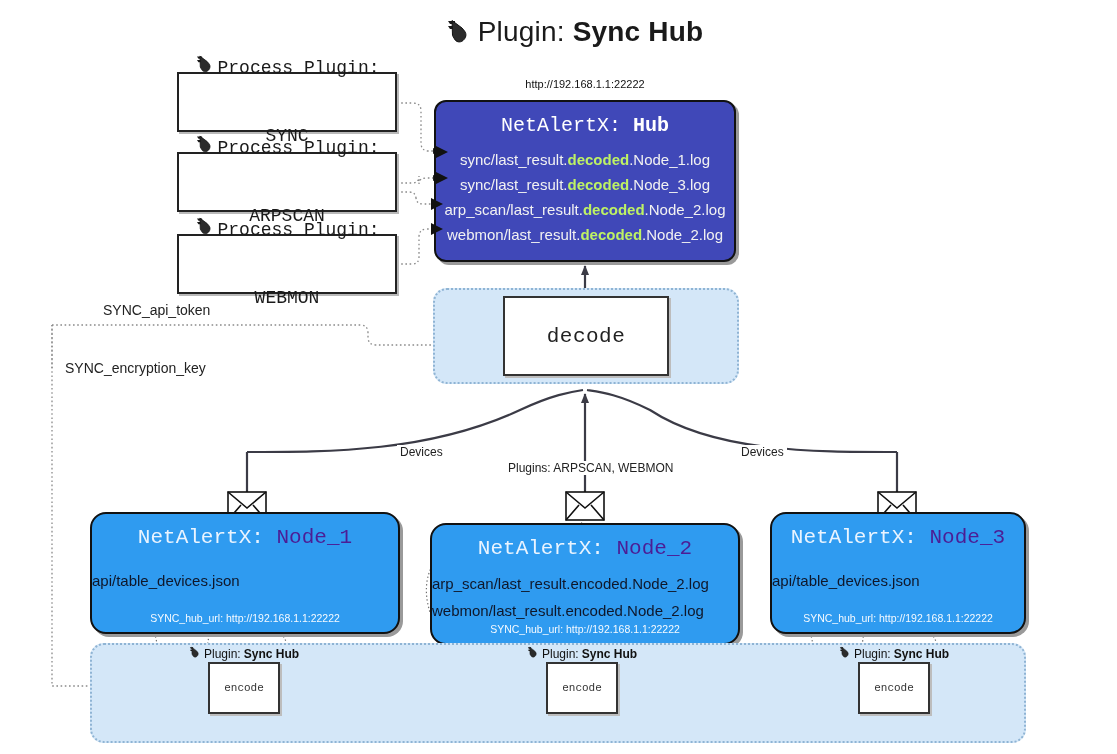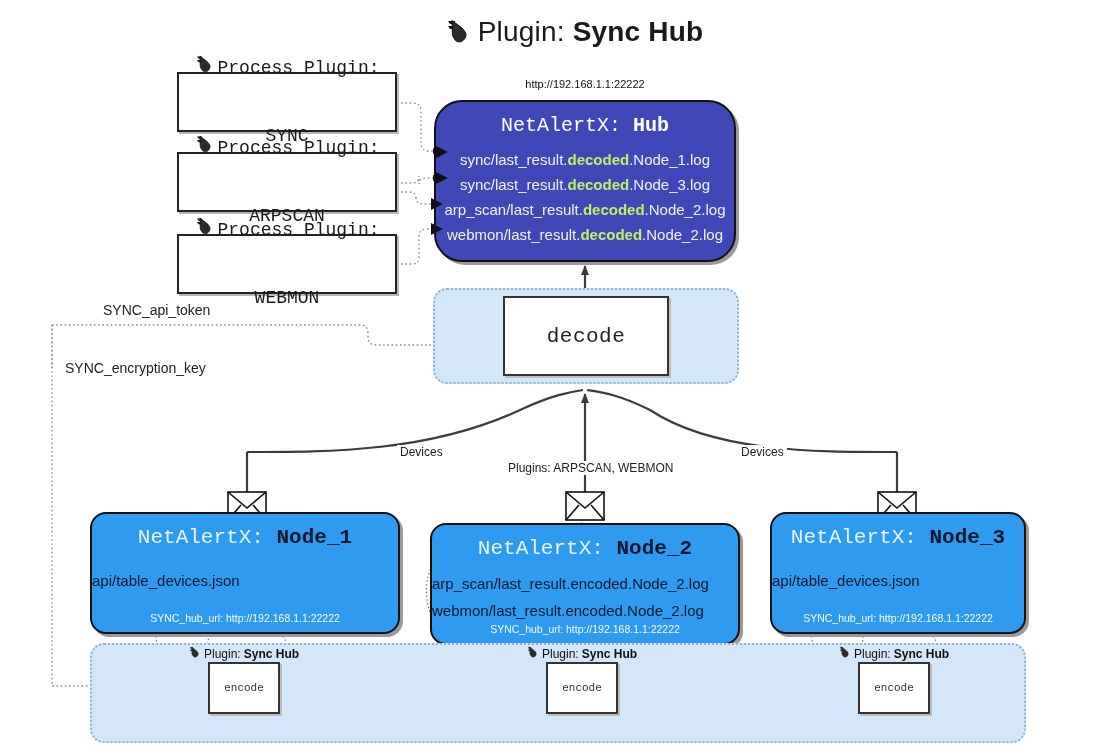--- a/index.html
+++ b/index.html
@@ -20,21 +20,21 @@
         font-family:"Liberation Mono","DejaVu Sans Mono",monospace;
         font-size:18px;line-height:1.45;text-align:center;
         display:flex;flex-direction:column;justify-content:center;
         padding:4px 0;box-sizing:border-box;gap:41px;}
   .pbox .l1{display:flex;align-items:center;justify-content:center;white-space:nowrap;}
   .pbox .l1 .plug{margin-right:1px;display:inline-block;vertical-align:-3px;}
   .pbox .l2{white-space:nowrap;}
 
   
   .hub{position:absolute;background:#4048b8;border:2px solid #111;
-       border-radius:28px;box-shadow:3px 3px 0 #9a9a9a;color:#fff;
+       border-radius:12px;box-shadow:3px 3px 0 #9a9a9a;color:#fff;
        box-sizing:border-box;}
   .hub .hubtitle{font-family:"Liberation Mono","DejaVu Sans Mono",monospace;
        font-size:20px;text-align:center;margin-top:12px;white-space:nowrap;}
   .hub .hubtitle b{font-weight:bold;}
   .hub .loglines{margin-top:10px;}
   .hub .logline{font-size:15px;line-height:25px;text-align:center;white-space:nowrap;
        color:#f2f2f2;}
   .hub .logline b{font-weight:bold;color:#bef264;}
   .hub-url{position:absolute;font-size:11px;text-align:center;color:#111;
        white-space:nowrap;}
@@ -49,21 +49,21 @@
   .decodebox{font-size:21px;letter-spacing:.5px;color:#222;}
   .encodebox{font-size:11px;color:#333;}
 
   
   .node{position:absolute;background:#2f9bf0;border:2px solid #111;
         border-radius:16px;box-shadow:3px 3px 0 #9a9a9a;color:#fff;
         box-sizing:border-box;}
   .node .ntitle{font-family:"Liberation Mono","DejaVu Sans Mono",monospace;
         font-size:21px;text-align:center;margin-top:12px;white-space:nowrap;
         color:#eaf4ff;}
-  .node .ntitle b{font-weight:bold;color:#0f172a;}
+  .node .ntitle b{font-weight:normal;color:#4c1d95;}
   .node .nline{font-size:15px;line-height:27px;
         color:#0f172a;white-space:nowrap;}
   .node .nfoot{position:absolute;left:0;bottom:8px;width:100%;text-align:center;
         font-size:10.5px;color:#f5faff;white-space:nowrap;}
 
   
   .edgelabel{position:absolute;font-size:12px;color:#222;white-space:nowrap;
              background:#fff;padding:0 3px;}
   .keylabel{position:absolute;font-size:14px;color:#222;white-space:nowrap;
             background:#fff;padding:0 3px;}

